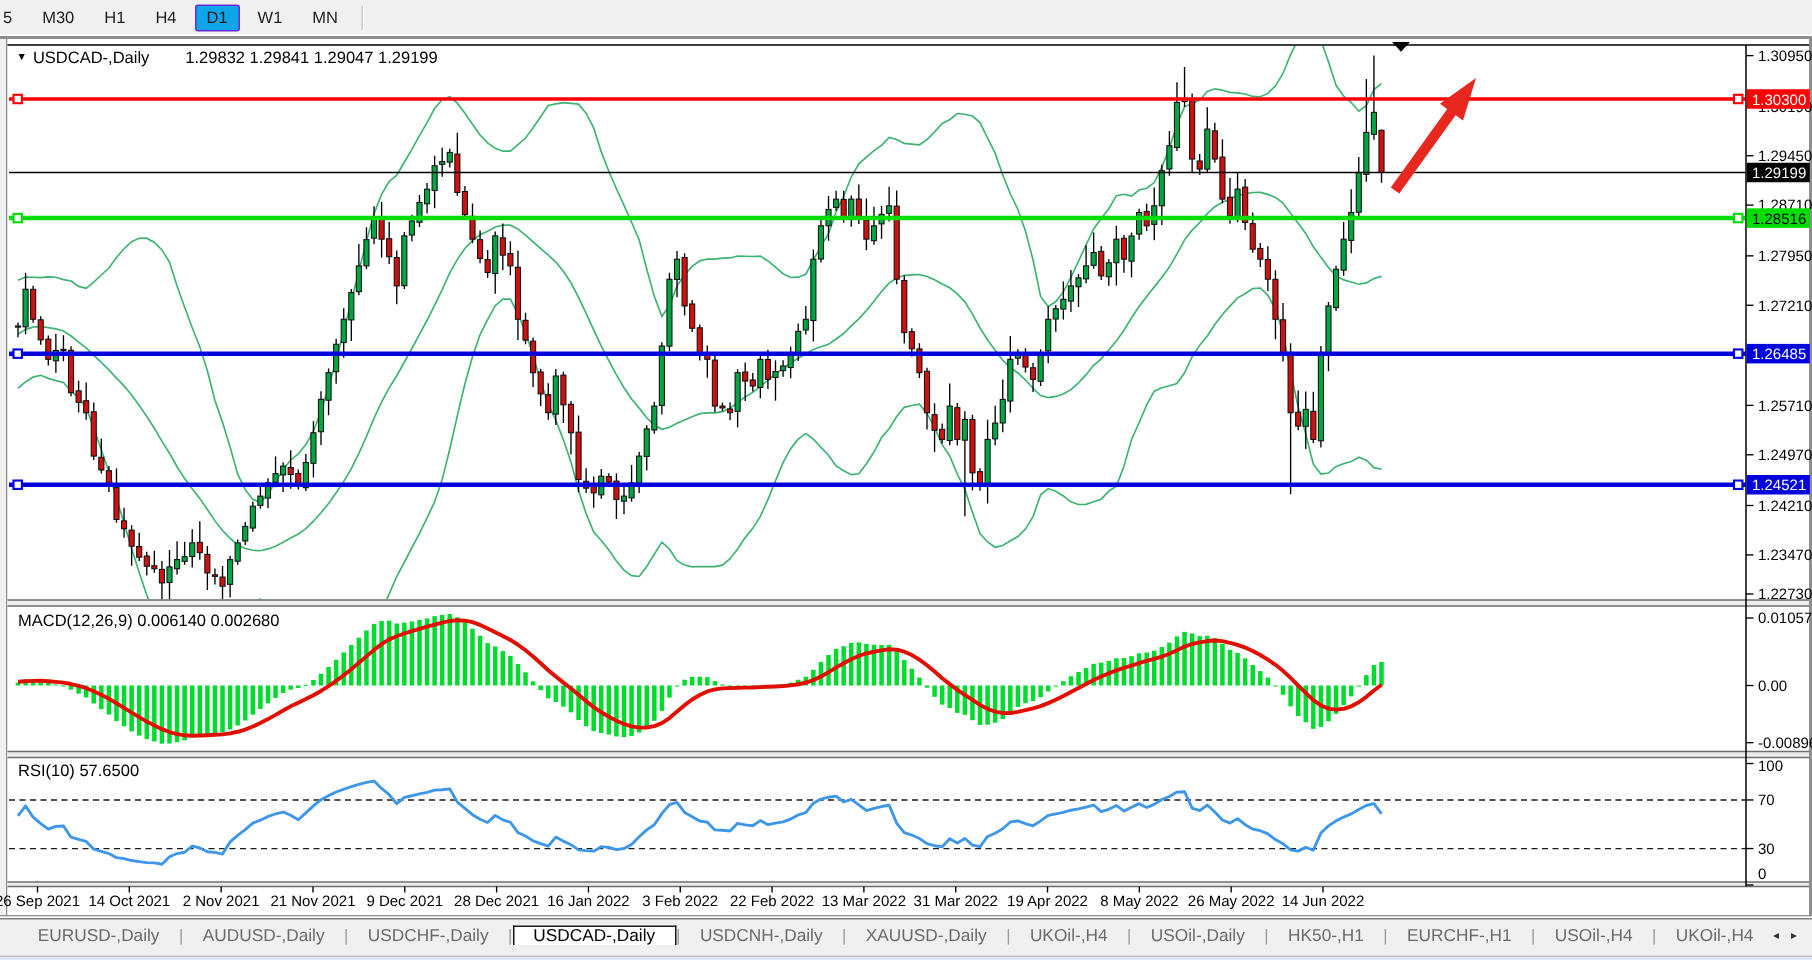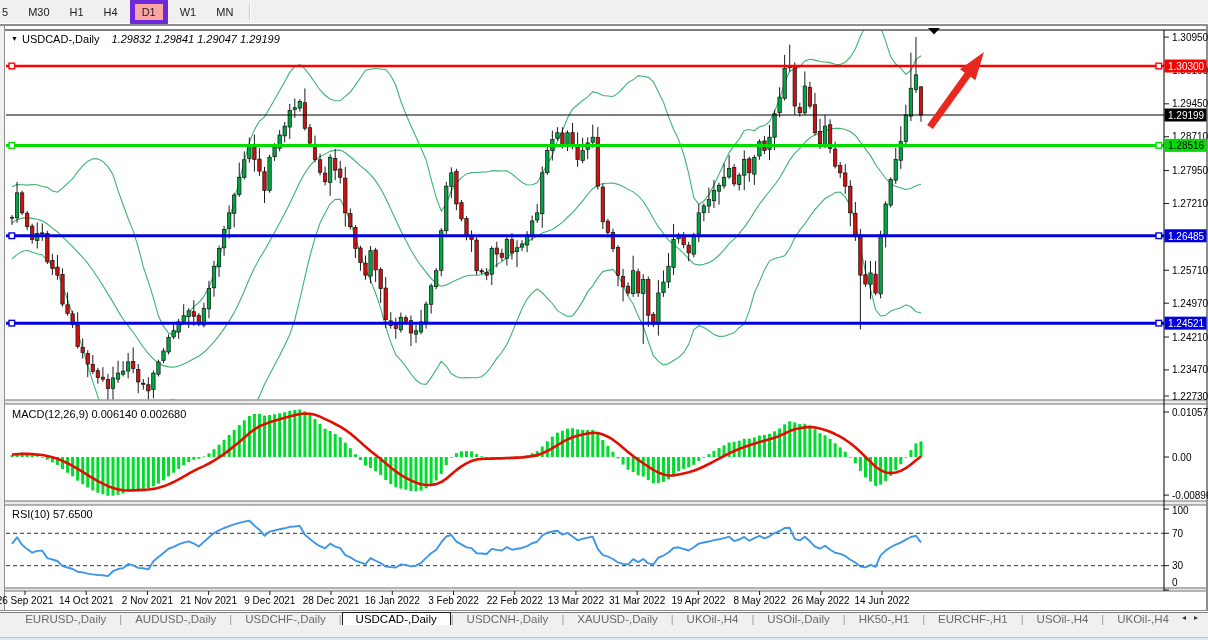--- a/index.html
+++ b/index.html
@@ -5,37 +5,37 @@
   html,body{margin:0;padding:0;width:1208px;height:640px;overflow:hidden;background:#f0f0f0;
     font-family:"Liberation Sans",sans-serif;}
   #screen{position:relative;width:1208px;height:640px;}
   svg text{font-family:"Liberation Sans",sans-serif;}
   
   #toolbar{position:absolute;left:0;top:0;width:1208px;height:23px;background:#f0f0f0;
     display:flex;align-items:center;border-bottom:1px solid #ffffff;}
   .tfbtn{font-size:11px;color:#1c1c1c;padding:2px 7px;margin:0 2px;border:1px solid transparent;
     border-radius:2px;background:transparent;cursor:default;white-space:nowrap;}
   .tfbtn.clip{margin-left:-6px;}
-  .tfbtn.active{background:#fca5a5;border:5px solid #6d28d9;}
+  .tfbtn.active{background:#0ea5e9;border:1px solid #6d28d9;}
   .tbsep{width:1px;height:16px;background:#c8c8c8;margin:0 6px;border-right:1px solid #fff;}
   #topedge{position:absolute;left:0;top:24px;width:1208px;height:2px;background:#8e8e8e;}
   
   #wleft1{position:absolute;left:0;top:26px;width:4px;height:585px;background:#f0f0f0;}
   #wleft2{position:absolute;left:4px;top:26px;width:1px;height:585px;background:#8e8e8e;}
   #wright{position:absolute;left:1206px;top:26px;width:2px;height:585px;background:#8e8e8e;}
   #wbottom{position:absolute;left:0;top:610px;width:1208px;height:1px;background:#8e8e8e;}
   #wbottom2{position:absolute;left:0;top:611px;width:1208px;height:1px;background:#ffffff;}
   
   #title{position:absolute;left:11px;top:33px;font-size:11px;color:#000;z-index:5;}
   #title .tri{font-size:7px;vertical-align:2px;margin-right:4px;}
-  #title .ohlc{margin-left:12px;font-style:italic;}
+  #title .ohlc{margin-left:24px;}
   .indlabel{position:absolute;left:12px;font-size:11px;color:#000;z-index:5;}
   
   #tabbar{position:absolute;left:0;top:612px;width:1208px;height:21px;background:#f0f0f0;
-    border-top:1px solid #808080;display:flex;align-items:flex-start;font-size:11.5px;z-index:6;}
+    border-top:1px solid #808080;display:flex;align-items:center;font-size:11.5px;z-index:6;}
   #tabbar .lead{width:26px;}
   .tab{color:#6a6a6a;padding:0 13px;display:flex;align-items:center;white-space:nowrap;cursor:default;}
   .tab.active{background:#ffffff;border:1px solid #1a1a1a;border-bottom:none;margin-top:-1px;color:#000;}
   .tsep{color:#9a9a9a;display:flex;align-items:center;font-size:11px;}
   #tabspacer{flex:1;}
   .scrollarrows{display:flex;align-items:center;color:#333;font-size:8px;padding-right:10px;gap:8px;}
   
   #strip1{position:absolute;left:0;top:633px;width:1208px;height:1px;background:#ffffff;}
   #strip2{position:absolute;left:0;top:634px;width:1208px;height:3px;background:#f0f0f0;}
   #strip3{position:absolute;left:0;top:637px;width:1208px;height:1px;background:#c2c2c2;}

